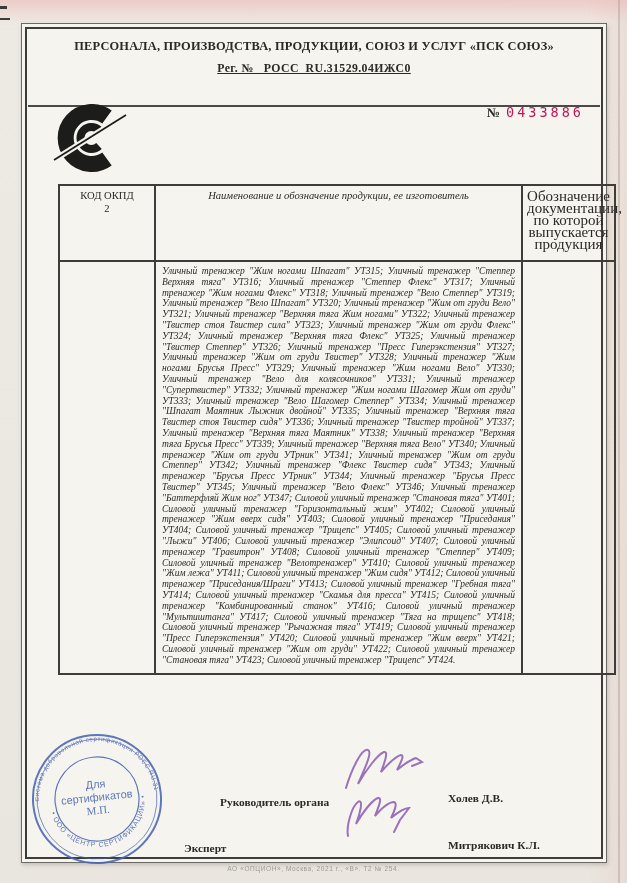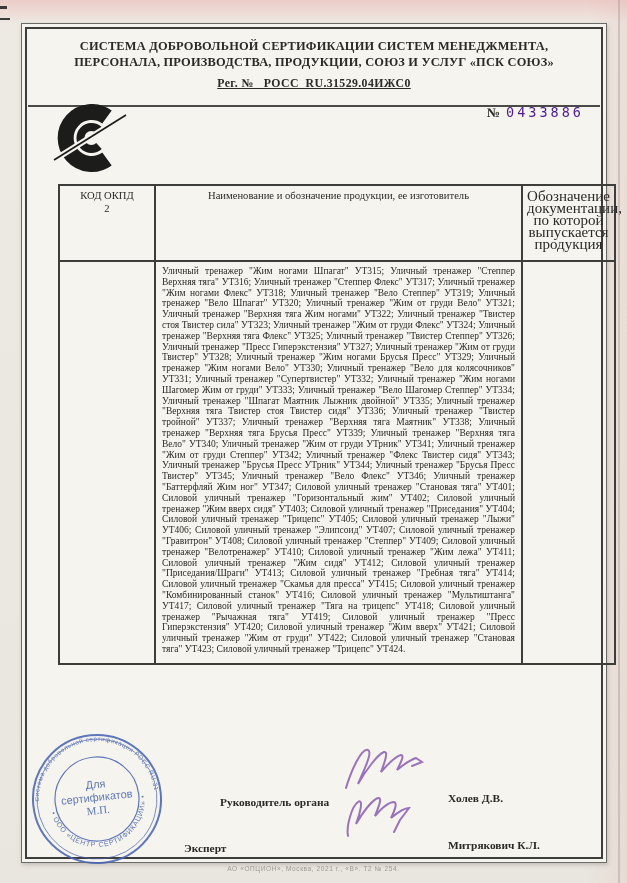--- a/index.html
+++ b/index.html
@@ -22,29 +22,29 @@
     border:1px solid #6a6a66;background:#f6f4ee;box-shadow:1px 2px 4px rgba(90,80,70,0.25);}
   .frame-inner{position:absolute;left:3px;top:3px;right:3px;bottom:3px;border:2px solid #3d3d3a;}
 
   .hdr{position:absolute;left:6px;top:6px;right:6px;height:66px;
     border-bottom:2px solid #4a4a46;text-align:center;padding-top:9px;}
   .hdr-line{font-weight:bold;font-size:12.4px;line-height:15.5px;letter-spacing:0.2px;}
   .hdr-reg{font-weight:bold;font-size:11.8px;margin-top:6px;letter-spacing:0.4px;text-decoration:underline;}
 
   .cert-no{position:absolute;right:22px;top:80px;font-size:13px;white-space:nowrap;}
   .cert-no .sign{font-weight:bold;color:#2b2a27;margin-right:6px;}
-  .cert-no .digits{font-family:"DejaVu Sans Mono", monospace;color:#4c1d95;
+  .cert-no .digits{font-family:"DejaVu Sans Mono", monospace;color:#be185d;
     letter-spacing:3px;font-size:13.5px;}
 
   .logo{position:absolute;left:30px;top:80px;width:104px;height:74px;}
 
   table.prod{position:absolute;left:36px;top:160px;width:526px;border-collapse:collapse;
     table-layout:fixed;}
   table.prod td{border:2px solid #3d3d3a;vertical-align:top;padding:2px 4px;}
-  td.c1{width:86px;} td.c2{width:357px;} td.c3{width:83px;}
+  td.c1{width:86px;} td.c2{width:357px;font-style:italic;} td.c3{width:83px;}
   .th-cell{text-align:center;font-size:10.6px;line-height:12.5px;padding-top:4px !important;border-radius:25px;}
   .th-small{font-size:15px;line-height:12px;}
   .hdr-row td{height:68px;}
   .body-cell{font-size:9.5px;line-height:10.8px;text-align:justify;padding:4px 6px 8px 6px !important;}
 
   .sig-role{position:absolute;left:162px;font-weight:bold;font-size:11.4px;white-space:nowrap;}
   .sig-name{position:absolute;left:412px;font-weight:bold;font-size:11.4px;white-space:nowrap;margin-left:14px;}
   .role-1{top:772px;margin-left:36px;} .role-2{top:818px;}
   .name-1{top:768px;} .name-2{top:815px;text-align:center;}
   .sig-ink{position:absolute;left:282px;top:716px;width:140px;height:120px;}
@@ -61,21 +61,20 @@
 <div class="scan-tint-top"></div>
 <div class="scan-tint-right"></div>
 <div class="artifact a1"></div>
 <div class="artifact a2"></div>
 <div class="page-edge"></div>
 
 <div class="frame">
   <div class="frame-inner"></div>
 
   <div class="hdr">
-    <div class="hdr-line">СИСТЕМА ДОБРОВОЛЬНОЙ СЕРТИФИКАЦИИ СИСТЕМ МЕНЕДЖМЕНТА,</div>
     <div class="hdr-line">ПЕРСОНАЛА, ПРОИЗВОДСТВА, ПРОДУКЦИИ, СОЮЗ И УСЛУГ «ПСК СОЮЗ»</div>
     <div class="hdr-reg">Рег. №&nbsp;&nbsp; РОСС&nbsp; RU.31529.04ИЖС0</div>
   </div>
 
   <div class="cert-no">
     <span class="sign">№</span><span class="digits">0433886</span>
   </div>
 
   <svg class="logo" viewBox="0 0 104 74" aria-hidden="true">
     <path d="M 55 13 A 26 26 0 1 0 55 55" fill="none" stroke="#1c1c1a" stroke-width="16"></path>

